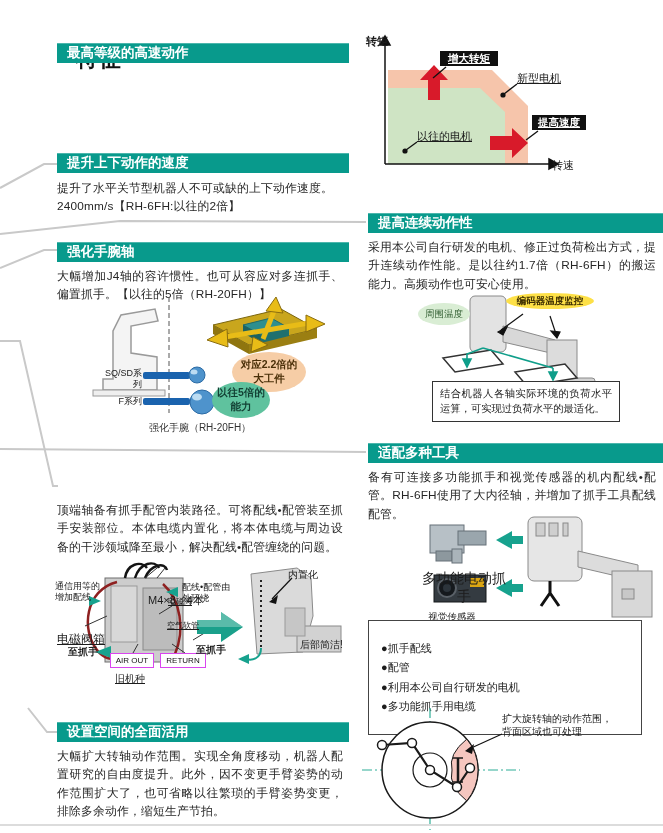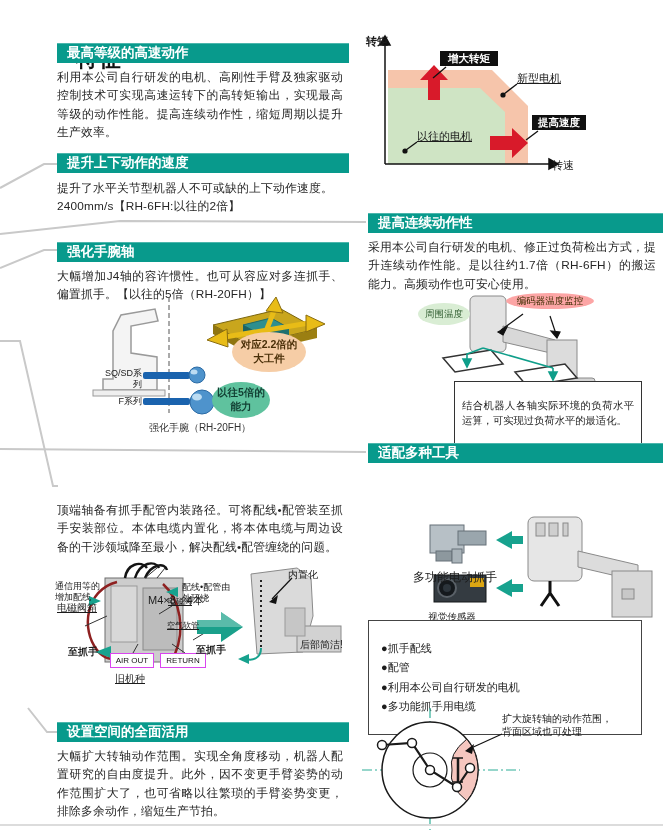--- a/index.html
+++ b/index.html
@@ -10,27 +10,27 @@
   .tmark{font-size:13px;color:#111;margin-right:4px;vertical-align:3px;}
   .bar{background:#089a8c;color:#fff;font-size:13.5px;font-weight:bold;
        line-height:20px;height:20px;padding-left:10px;box-shadow:inset 0 1px 0 rgba(255,255,255,.28);font-family:Liberation Serif, serif;}
   .body-text{font-size:11.8px;line-height:1.55;color:#262626;text-align:justify;
              white-space:pre-line;letter-spacing:.2px;}
   .lbl{font-size:9px;line-height:1.25;color:#1c1c1c;white-space:pre-line;}
   .lbl10{font-size:10px;line-height:1.3;color:#1c1c1c;white-space:pre-line;}
   .lbl11{font-size:11px;line-height:1.3;color:#1c1c1c;white-space:pre-line;}
   .ulbl{text-decoration:underline;}
   .blackbox{background:#101010;color:#fff;font-size:10.5px;font-weight:bold;
-            display:flex;align-items:center;justify-content:center;}
+            display:flex;align-items:center;justify-content:center;text-decoration:underline;}
   .bubble{border-radius:50%;display:flex;align-items:center;justify-content:center;
           text-align:center;white-space:pre-line;}
   .smallbox{background:#fff;border:1px solid #d946ef;font-size:8px;display:flex;
             align-items:center;justify-content:center;color:#111;}
   .notebox{background:#fff;border:1.5px solid #333;font-size:10.3px;line-height:1.5;
-           color:#1c1c1c;padding:16px 7px;text-align:justify;margin-left:22px;}
+           color:#1c1c1c;padding:4px 7px;text-align:justify;}
   .bulletbox{background:#fff;border:1.5px solid #444;font-size:11px;line-height:1.75;
              color:#1c1c1c;padding:18px 12px;}
   svg{position:absolute;overflow:visible;}
 </style>
 </head>
 <body>
 
 <div id="page">
 
   <svg style="left:0;top:0" width="663" height="833">
@@ -40,21 +40,20 @@
       <polyline points="0,268 44,250 58,250"></polyline>
       <polyline points="0,341 20,341 53,486 58,486"></polyline>
       <polyline points="0,449 366,452"></polyline>
       <polyline points="28,708 47,732 58,732"></polyline>
     </g>
   </svg>
 
   <div class="abs title" style="left:63px;top:8px"><span class="tmark">■</span><span>特征</span></div>
 
   <div class="abs bar" style="left:57px;top:43px;width:282px">最高等级的高速动作</div>
-  <div class="abs body-text" style="left:57px;top:68px;width:286px">利用本公司自行研发的电机、高刚性手臂及独家驱动控制技术可实现高速运转下的高转矩输出，实现最高等级的动作性能。提高连续动作性，缩短周期以提升生产效率。</div>
 
   <div class="abs bar" style="left:57px;top:153px;width:282px">提升上下动作的速度</div>
   <div class="abs body-text" style="left:57px;top:179px;width:286px">提升了水平关节型机器人不可或缺的上下动作速度。
 2400mm/s【RH-6FH:以往的2倍】</div>
 
   <div class="abs bar" style="left:57px;top:242px;width:282px">强化手腕轴</div>
   <div class="abs body-text" style="left:57px;top:267px;width:286px">大幅增加J4轴的容许惯性。也可从容应对多连抓手、偏置抓手。【以往的5倍（RH-20FH）】</div>
 
   <svg style="left:85px;top:295px" width="255" height="140">
     <polygon points="18,95 18,84 28,84 28,36 36,20 70,14 73,26 46,31 46,58 72,62 72,95" fill="#f4f4f4" stroke="#9a9a9a" stroke-width="1.5"></polygon>
@@ -80,21 +79,21 @@
 
     <rect x="58" y="77" width="47" height="7" rx="2" fill="#1a63ae"></rect>
     <circle cx="112" cy="80" r="8" fill="#4e93cc" stroke="#2b6ba5"></circle>
     <ellipse cx="109" cy="77" rx="3.5" ry="2.5" fill="#bcdcf2"></ellipse>
     <rect x="58" y="103" width="47" height="7" rx="2" fill="#1a63ae"></rect>
     <circle cx="117" cy="107" r="12" fill="#4e93cc" stroke="#2b6ba5"></circle>
     <ellipse cx="112" cy="102" rx="5" ry="3.5" fill="#bcdcf2"></ellipse>
   </svg>
   <div class="abs lbl" style="left:98px;top:368px;width:44px;text-align:right">SQ/SD系列</div>
   <div class="abs lbl" style="left:112px;top:396px;width:30px;text-align:right">F系列</div>
-  <div class="abs bubble" style="left:232px;top:332px;width:74px;height:40px;background:#f6cda6;color:#4a2f08;font-size:10.5px;font-weight:bold">对应2.2倍的
+  <div class="abs bubble" style="left:232px;top:352px;width:74px;height:40px;background:#f6cda6;color:#4a2f08;font-size:10.5px;font-weight:bold">对应2.2倍的
 大工件</div>
   <div class="abs bubble" style="left:212px;top:382px;width:58px;height:36px;background:#5fc29e;color:#123f33;font-size:10.5px;font-weight:bold">以往5倍的
 能力</div>
   <div class="abs lbl10" style="left:130px;top:421px;width:140px;text-align:center;color:#333">强化手腕（RH-20FH）</div>
 
   <div class="abs body-text" style="left:57px;top:501px;width:286px">顶端轴备有抓手配管内装路径。可将配线•配管装至抓手安装部位。本体电缆内置化，将本体电缆与周边设备的干涉领域降至最小，解决配线•配管缠绕的问题。</div>
 
   <svg style="left:45px;top:556px" width="296" height="140">
 
     <rect x="60" y="22" width="78" height="84" fill="#cdcdcd" stroke="#6e6e6e"></rect>
@@ -135,21 +134,21 @@
     <polygon points="204,98 193,103 204,108" fill="#17a28e"></polygon>
     <line x1="247" y1="22" x2="227" y2="43" stroke="#111" stroke-width="1.2"></line>
     <polygon points="224,46 233,39 231,48" fill="#111"></polygon>
   </svg>
   <div class="abs lbl" style="left:148px;top:594px;font-size:11px">M4×8：4本</div>
   <div class="abs lbl" style="left:55px;top:581px">通信用等的
 增加配线</div>
   <div class="abs lbl" style="left:182px;top:582px">配线•配管由
 外环绕</div>
   <div class="abs lbl ulbl" style="left:168px;top:597px;font-size:8px">电磁阀</div>
-  <div class="abs lbl ulbl" style="left:57px;top:602px;font-size:10px">电磁阀箱</div>
+  <div class="abs lbl ulbl" style="left:57px;top:632px;font-size:12px">电磁阀箱</div>
   <div class="abs lbl ulbl" style="left:167px;top:621px;font-size:8px">空气软管</div>
   <div class="abs lbl10" style="left:68px;top:645px;font-weight:bold">至抓手</div>
   <div class="abs smallbox" style="left:110px;top:653px;width:42px;height:13px">AIR OUT</div>
   <div class="abs smallbox" style="left:160px;top:653px;width:44px;height:13px">RETURN</div>
   <div class="abs lbl10 ulbl" style="left:115px;top:672px">旧机种</div>
   <div class="abs lbl10" style="left:288px;top:568px">内置化</div>
   <div class="abs lbl10" style="left:196px;top:643px;font-weight:bold">至抓手</div>
   <div class="abs lbl10" style="left:300px;top:638px">后部简洁!</div>
 
   <div class="abs body-text" style="left:57px;top:747px;width:286px">大幅扩大转轴动作范围。实现全角度移动，机器人配置研究的自由度提升。此外，因不变更手臂姿势的动作范围扩大了，也可省略以往繁琐的手臂姿势变更，排除多余动作，缩短生产节拍。</div>
@@ -201,24 +200,25 @@
     <polygon points="120,80 170,72 182,86 132,94" fill="#fff" stroke="#333" stroke-width="1.5"></polygon>
     <g stroke="#0f9e8a" stroke-width="1.6" fill="#0f9e8a">
       <polyline points="88,56 72,62 72,68" fill="none"></polyline>
         <polygon points="68,67 76,67 72,75"></polygon>
       <polyline points="88,56 158,76" fill="none"></polyline>
         <line x1="158" y1="76" x2="158" y2="80"></line>
       <polygon points="154,80 162,80 158,88"></polygon>
     </g>
   </svg>
   <div class="abs bubble" style="left:418px;top:303px;width:52px;height:22px;background:#d9edd4;color:#2f5c2f;font-size:9.5px">周围温度</div>
-  <div class="abs bubble" style="left:506px;top:293px;width:88px;height:16px;background:#fca5a5;color:#3c2d00;font-size:9.5px;font-weight:normal">编码器温度监控</div>
+  <div class="abs bubble" style="left:506px;top:293px;width:88px;height:16px;background:#fde047;color:#3c2d00;font-size:9.5px;font-weight:bold">编码器温度监控</div>
   <div class="abs notebox" style="left:432px;top:381px;width:172px">结合机器人各轴实际环境的负荷水平运算，可实现过负荷水平的最适化。</div>
 
   <div class="abs bar" style="left:368px;top:443px;width:287px">适配多种工具</div>
+  <div class="abs body-text" style="left:368px;top:468px;width:288px">备有可连接多功能抓手和视觉传感器的机内配线•配管。RH-6FH使用了大内径轴，并增加了抓手工具配线配管。</div>
 
   <svg style="left:400px;top:515px" width="255" height="105">
     <g stroke="#667078" stroke-width="1">
       <rect x="30" y="10" width="34" height="28" fill="#b7c0c6"></rect>
       <rect x="58" y="16" width="28" height="14" fill="#9aa6ad"></rect>
       <rect x="36" y="36" width="16" height="10" fill="#8d989e"></rect>
       <rect x="52" y="34" width="10" height="14" fill="#aab4ba"></rect>
     </g>
     <g fill="#17a28e">
       <polygon points="112,16 96,25 112,34"></polygon>
@@ -240,21 +240,21 @@
       <rect x="149" y="8" width="9" height="13" fill="#cfcfcf"></rect>
       <rect x="163" y="8" width="5" height="13" fill="#cfcfcf"></rect>
       <polygon points="178,36 238,50 238,66 178,52" fill="#dcdcdc"></polygon>
       <rect x="212" y="56" width="40" height="46" fill="#d8d8d8"></rect>
       <rect x="222" y="74" width="12" height="10" fill="#c8c8c8"></rect>
     </g>
     <g stroke="#111" stroke-width="3" fill="none">
       <path d="M150,66 v12 M150,78 l-9,13 M150,78 l9,13"></path>
     </g>
   </svg>
-  <div class="abs lbl" style="left:413px;top:570px;width:84px;text-align:center;font-size:12px">多功能电动抓手</div>
+  <div class="abs lbl" style="left:422px;top:570px;width:84px;text-align:center;font-size:14px">多功能电动抓手</div>
   <div class="abs lbl" style="left:420px;top:611px;width:64px;text-align:center;font-size:9.5px">视觉传感器</div>
   <div class="abs bulletbox" style="left:368px;top:620px;width:248px">
     <div>●抓手配线</div>
     <div>●配管</div>
     <div>●利用本公司自行研发的电机</div>
     <div>●多功能抓手用电缆</div>
   </div>
 
   <svg style="left:362px;top:708px" width="300" height="122">
     <g stroke="#2fae97" stroke-width="1.2" stroke-dasharray="10 3 2 3">

